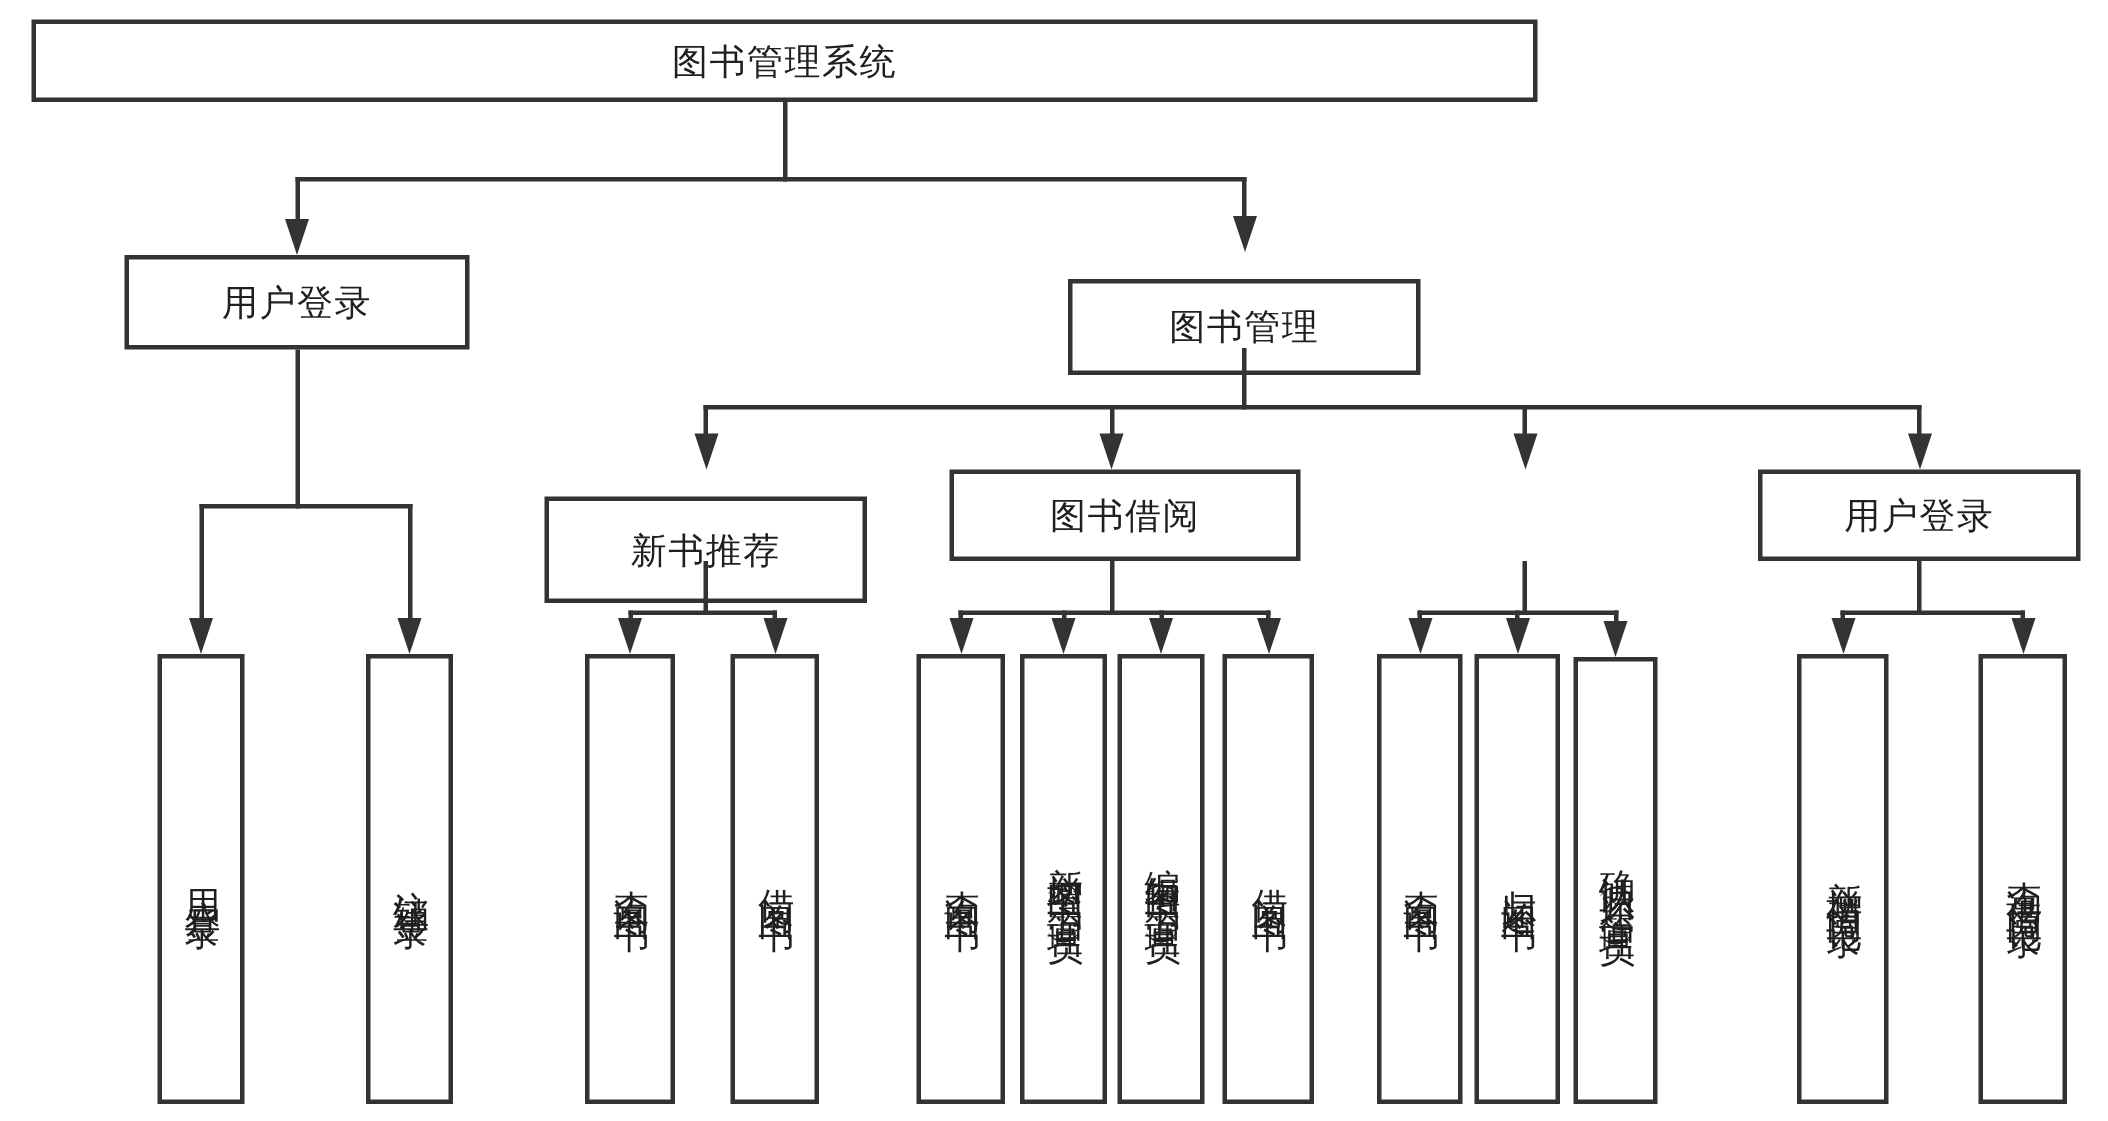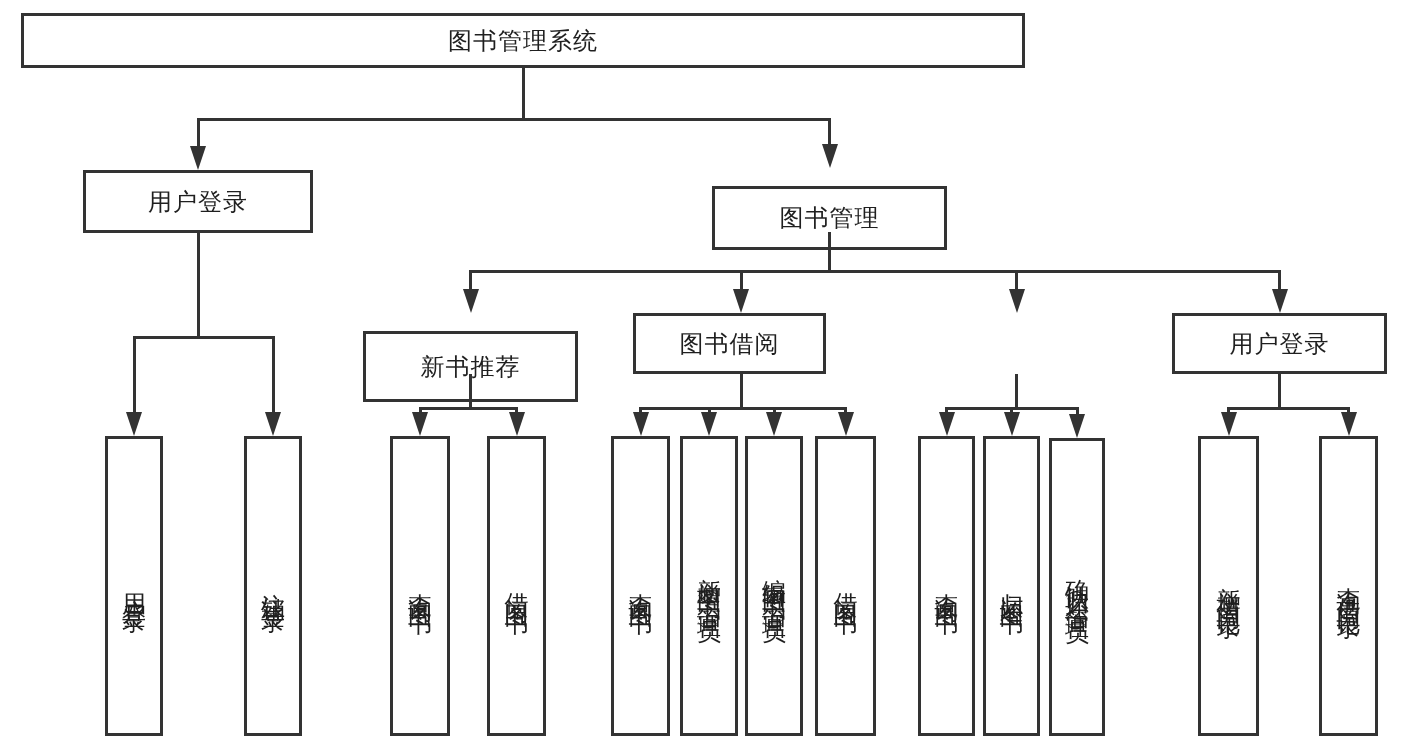--- a/index.html
+++ b/index.html
@@ -77,21 +77,21 @@
     </div>
     <div class="node h" style="left: 83px; top: 170px; width: 230px; height: 63px;">
       <span class="lbl">用户登录</span>
     </div>
     <div class="node h" style="left: 712px; top: 168px; width: 235px; height: 64px; margin-top: 18px;">
       <span class="lbl">图书管理</span>
     </div>
     <div class="node h" style="left: 363px; top: 331px; width: 215px; height: 71px;">
       <span class="lbl">新书推荐</span>
     </div>
-    <div class="node h" style="left: 633px; top: 313px; width: 193px; height: 61px;">
+    <div class="node h" style="left: 633px; top: 313px; width: 234px; height: 61px;">
       <span class="lbl">图书借阅</span>
     </div>
     <div class="node h" style="left: 1172px; top: 313px; width: 215px; height: 61px;">
       <span class="lbl">用户登录</span>
     </div>
     <div class="node v" style="left: 105px; top: 436px; width: 58px; height: 300px;">
       <span class="lbl">用户登录</span>
     </div>
     <div class="node v" style="left: 244px; top: 436px; width: 58px; height: 300px;">
       <span class="lbl">注销登录</span>

